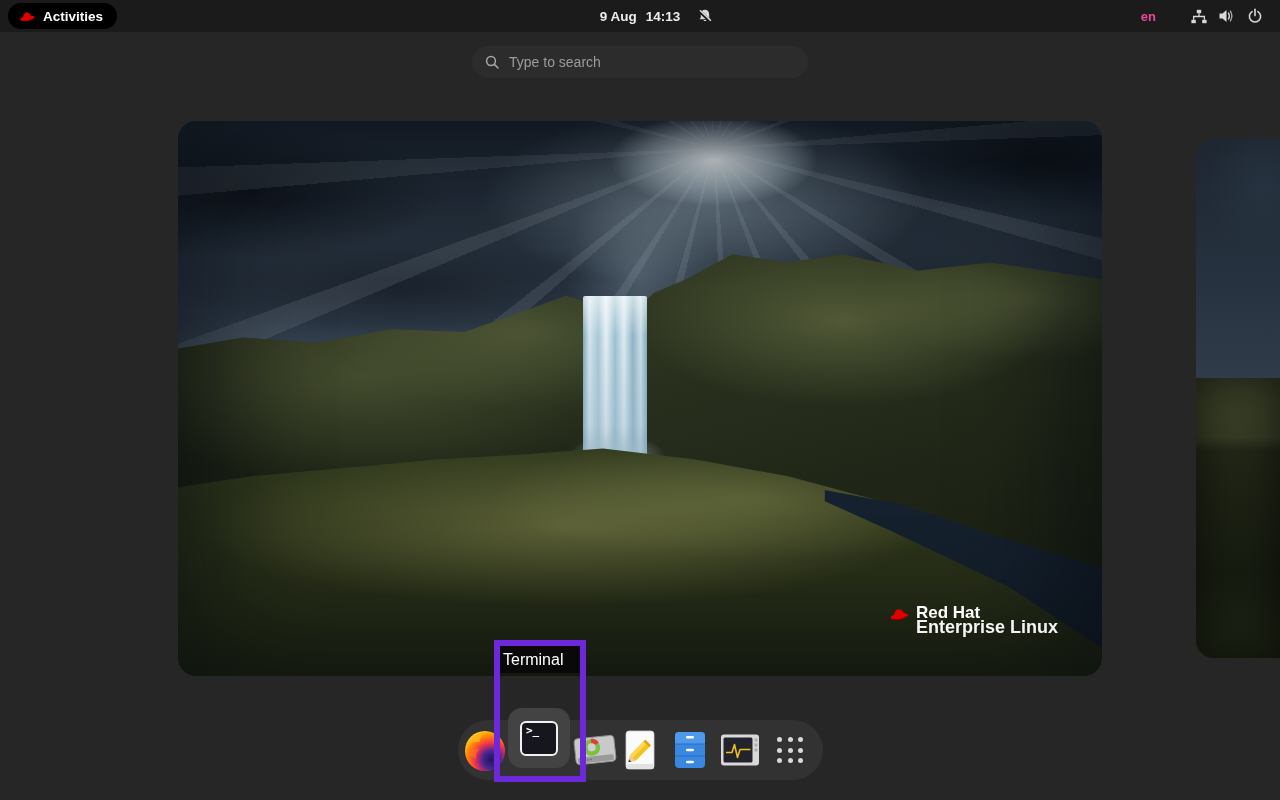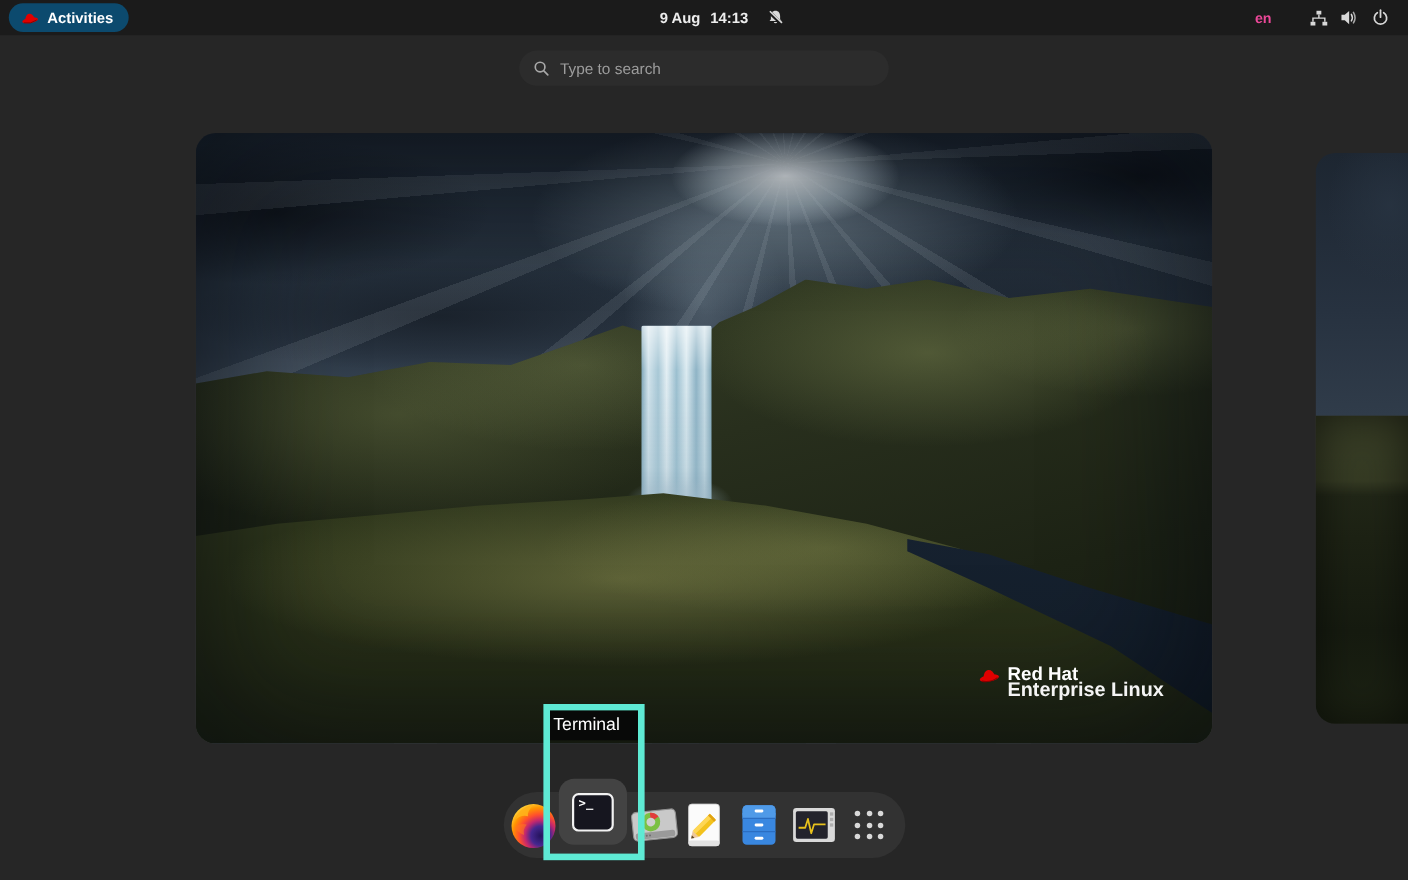--- a/index.html
+++ b/index.html
@@ -11,21 +11,21 @@
     color:#eee;
   }
 
   
   .top-bar {
     position:absolute; top:0; left:0; width:1280px; height:32px;
     background:#1b1b1b; z-index:40;
   }
   .activities-pill {
     position:absolute; left:8px; top:3px; height:26px;
-    background:#0c4a6e; border-radius:13px;
+    background:#000000; border-radius:13px;
     display:flex; align-items:center; gap:7px; padding:0 14px 0 10px;
     color:#ffffff; font-size:13.5px; font-weight:bold; cursor:pointer;
   }
   .clock {
     position:absolute; left:640px; top:0; height:32px; transform:translateX(-50%);
     display:flex; align-items:center; gap:9px;
     color:#ededed; font-size:13.5px; font-weight:bold;
   }
   .bell { position:absolute; left:697px; top:8px; width:16px; height:16px; }
   .status-area {
@@ -168,21 +168,21 @@
 
   .apps-grid {
     display:grid; grid-template-columns:repeat(3,5px); grid-template-rows:repeat(3,5px);
     gap:5.5px;
   }
   .apps-grid i { width:5px; height:5px; border-radius:50%; background:#d9d9d9; }
 
   
   .highlight-frame {
     position:absolute; left:494px; top:640px; width:92px; height:142px;
-    border:6px solid #5eead4; z-index:30;
+    border:6px solid #6d28d9; z-index:30;
   }
   .terminal-tooltip {
     position:absolute; top:0; left:0; right:0; height:27px;
     background:rgba(8,8,8,0.92);
     color:#ffffff; font-size:16px; line-height:27px; padding-left:3px;
     white-space:nowrap; overflow:hidden;
   }
 
   svg { display:block; }
 </style>

